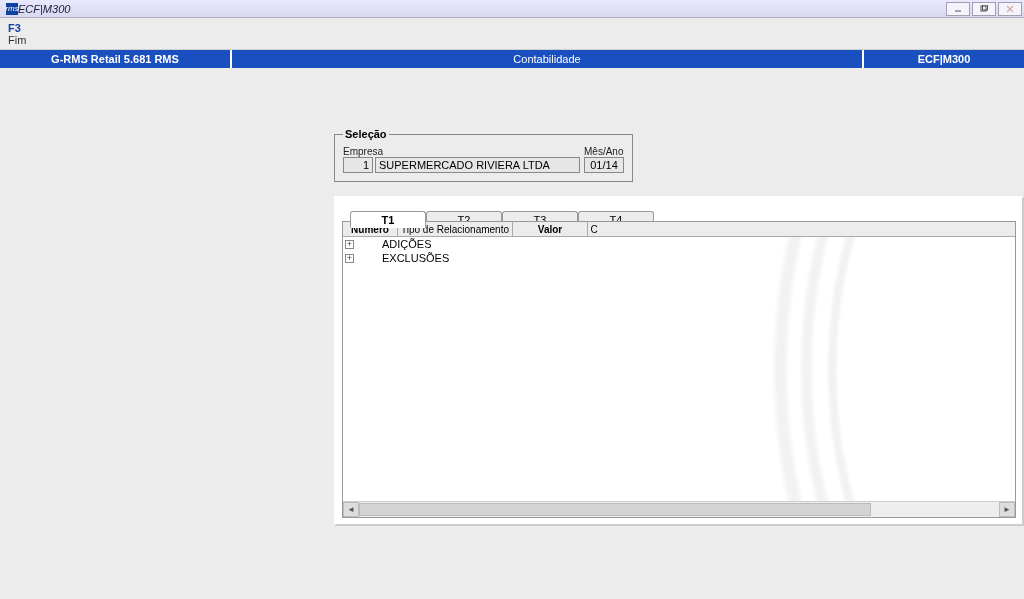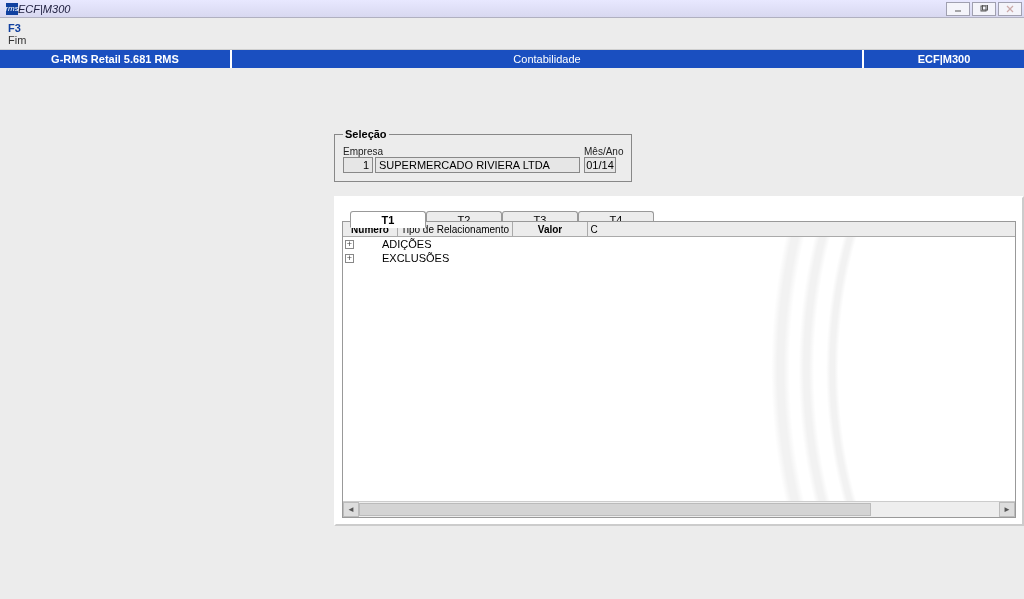--- a/index.html
+++ b/index.html
@@ -101,21 +101,21 @@
   border: 1px solid #888;
   background: #e6e6e6;
   height: 16px;
   font-size: 11px;
   padding: 0 3px;
   display: flex; align-items: center;
   color: #000;
 }
 .input.empresa-num { width: 30px; justify-content:flex-end; }
 .input.empresa-nome { width: 205px; }
-.input.mesano { width: 32px; text-align:center; justify-content:center; }
+.input.mesano { width: 40px; text-align:center; justify-content:center; }
 .reg-title { font-weight: bold; font-size: 11px; text-align: center; padding: 6px 0; }
 .panel {
   margin-top: 14px;
   border: 2px solid #ccc;
   border-top-color:#fff; border-left-color:#fff;
   background: #fff;
   padding: 6px;
   height: 330px;
   display:flex; flex-direction:column;
 }

